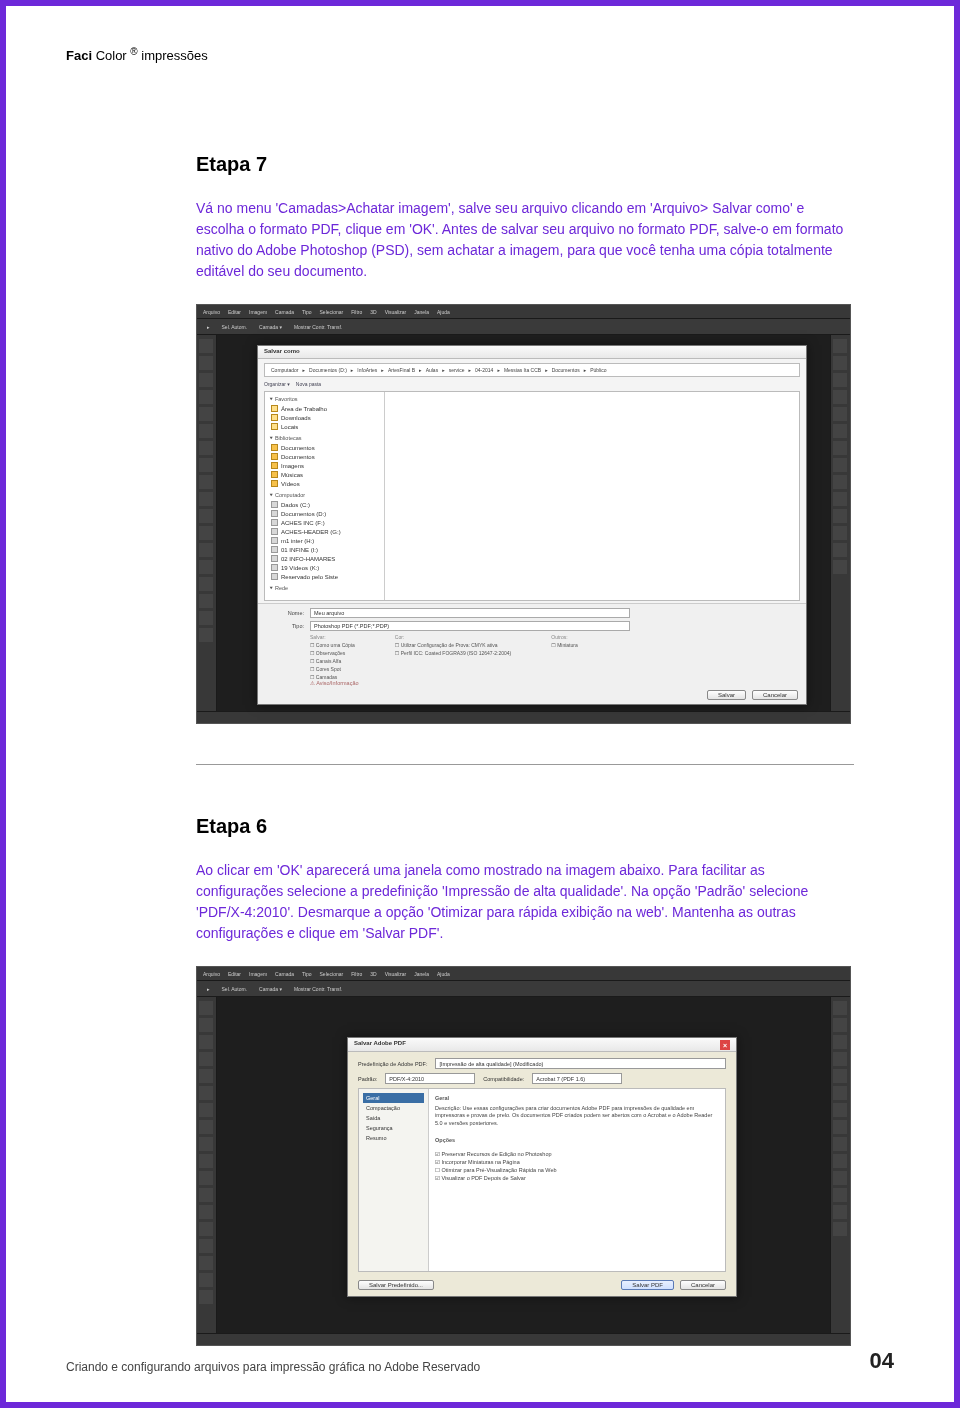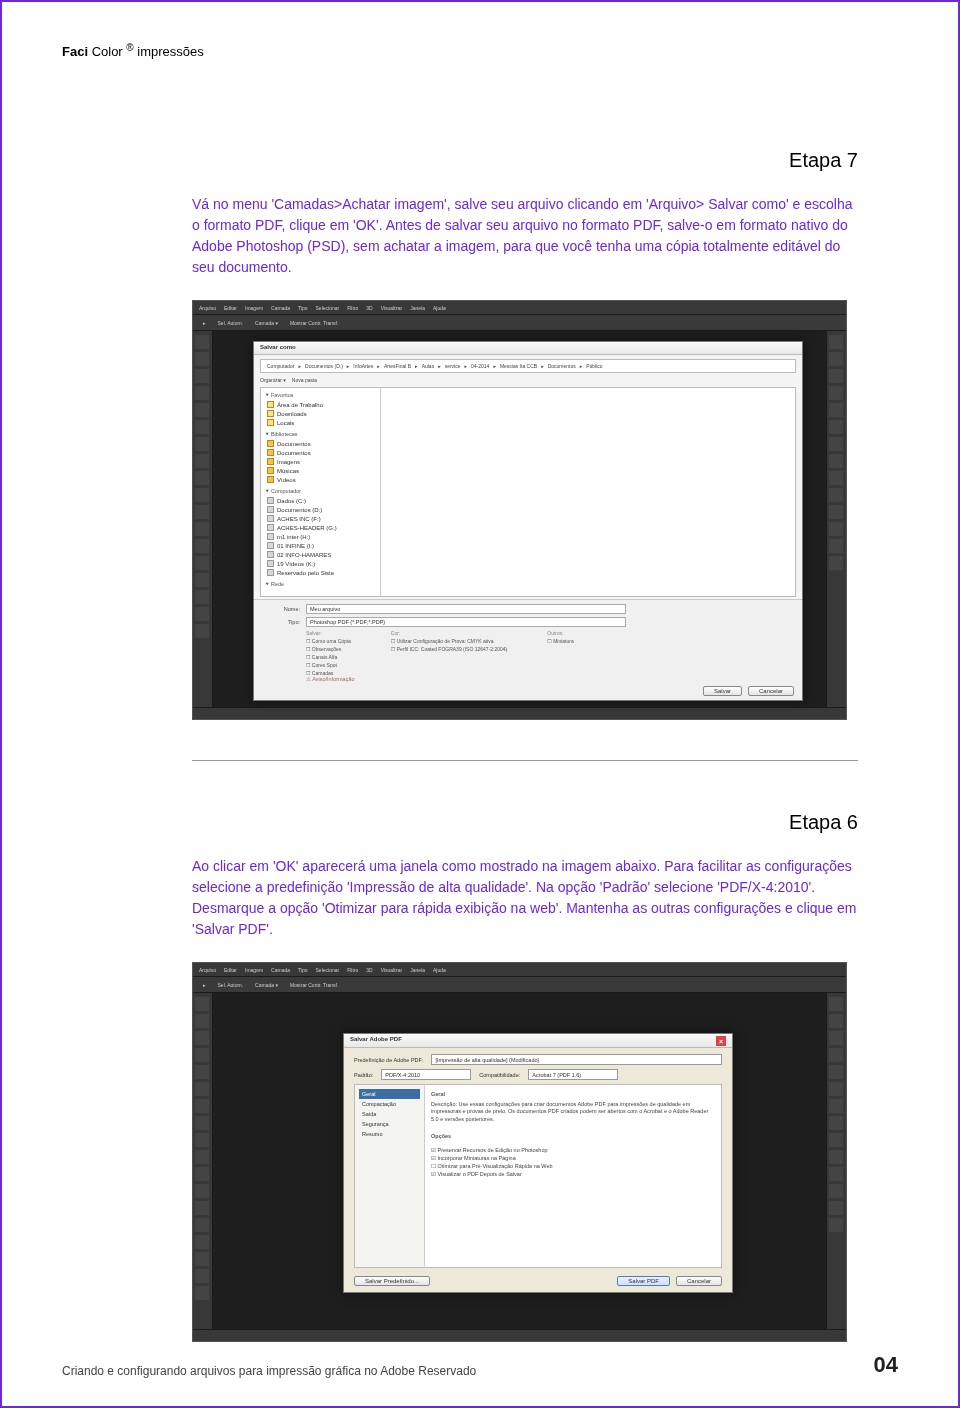--- a/index.html
+++ b/index.html
@@ -5,39 +5,38 @@
   * { margin: 0; padding: 0; box-sizing: border-box; }
   body {
     background: #fff;
     font-family: Arial, Helvetica, sans-serif;
     display: flex;
     justify-content: center;
   }
   .page {
     width: 960px;
     height: 1408px;
-    border: 2px solid #6d28d9;
+    border: 6px solid #6d28d9;
     position: relative;
     padding: 40px 60px 30px 60px;
   }
   .header {
     font-size: 13px;
     margin-bottom: 90px;
   }
   .header .bold { font-weight: bold; }
   .header .reg { font-size: 10px; vertical-align: super; }
   .content {
     padding-left: 130px;
     padding-right: 40px;
   }
   .step-title {
     font-size: 20px;
-    font-weight: normal;
+    font-weight: bold;
     margin-bottom: 22px;
-    text-align: right;
   }
   .step-body {
     font-size: 14px;
     line-height: 1.5;
     margin-bottom: 22px;
     color: #6d28d9;
   }
   .screenshot-container {
     margin-bottom: 20px;
   }

